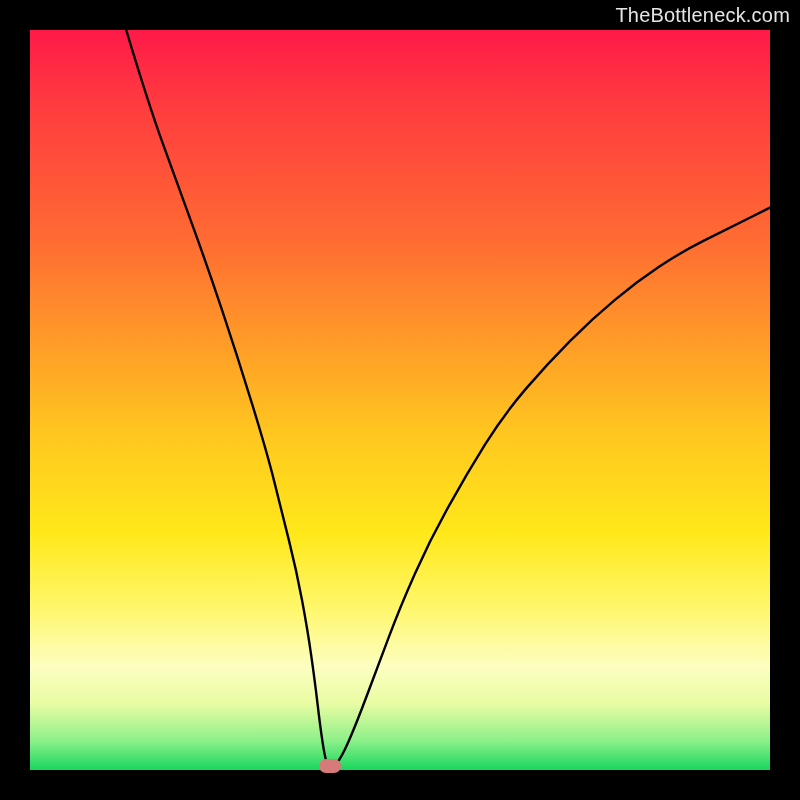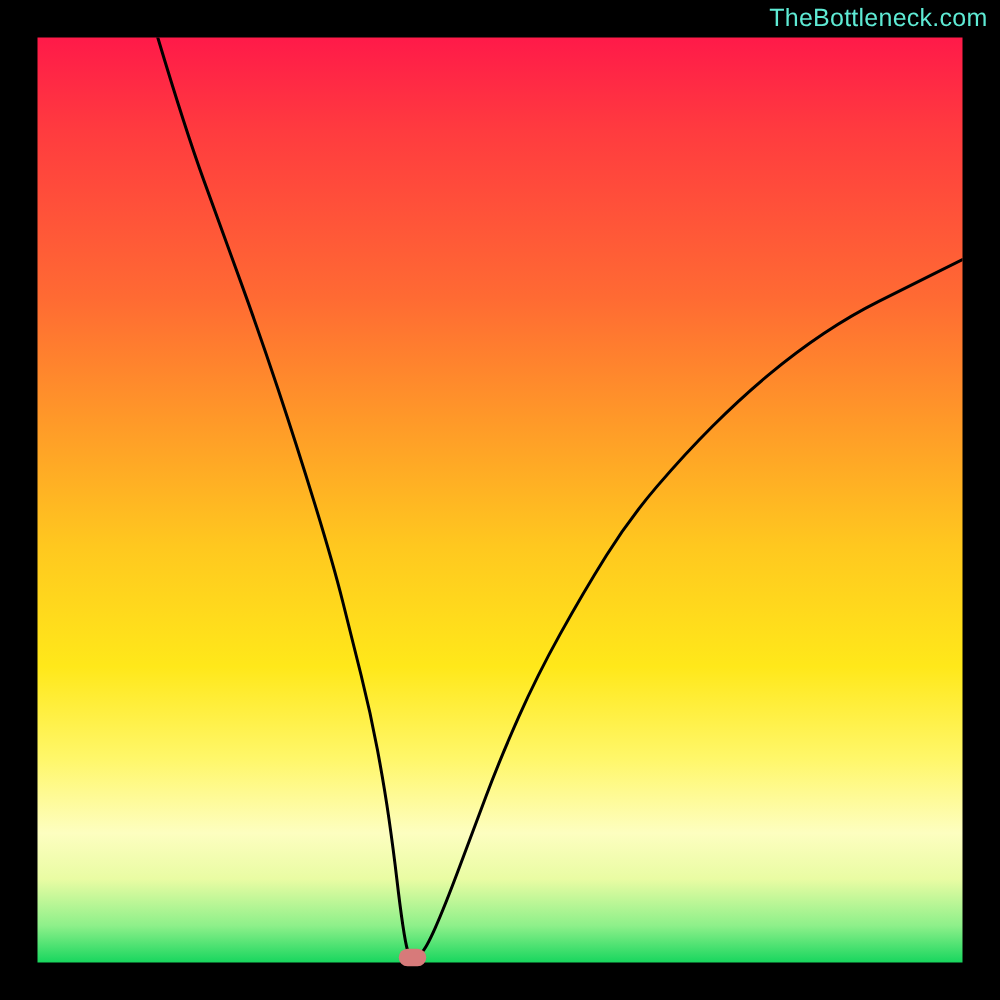--- a/index.html
+++ b/index.html
@@ -38,21 +38,21 @@
       #fdfec0 86%,
       #e9fca3 91%,
       #8ef08a 96%,
       #18d65e 100%
     );
   }
   .watermark {
     position: absolute;
     top: 4px;
     right: 10px;
-    color: #5eead4;
+    color: #e5e5e5;
     font-size: 20px;
     font-weight: 500;
     letter-spacing: 0.2px;
     user-select: none;
   }
   svg.curve {
     position: absolute;
     top: 0;
     left: 0;
     width: 740px;

